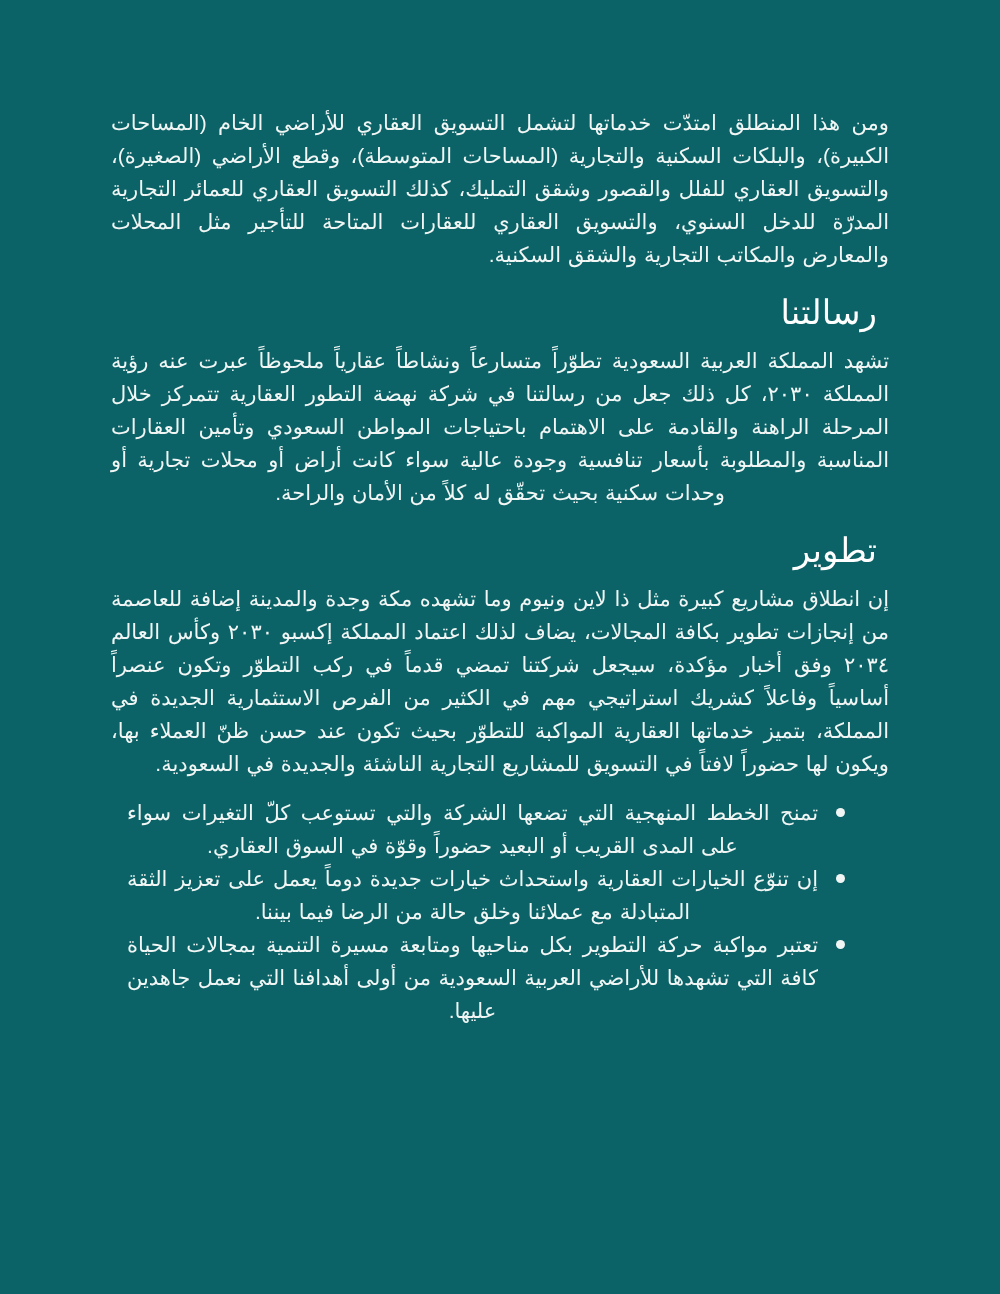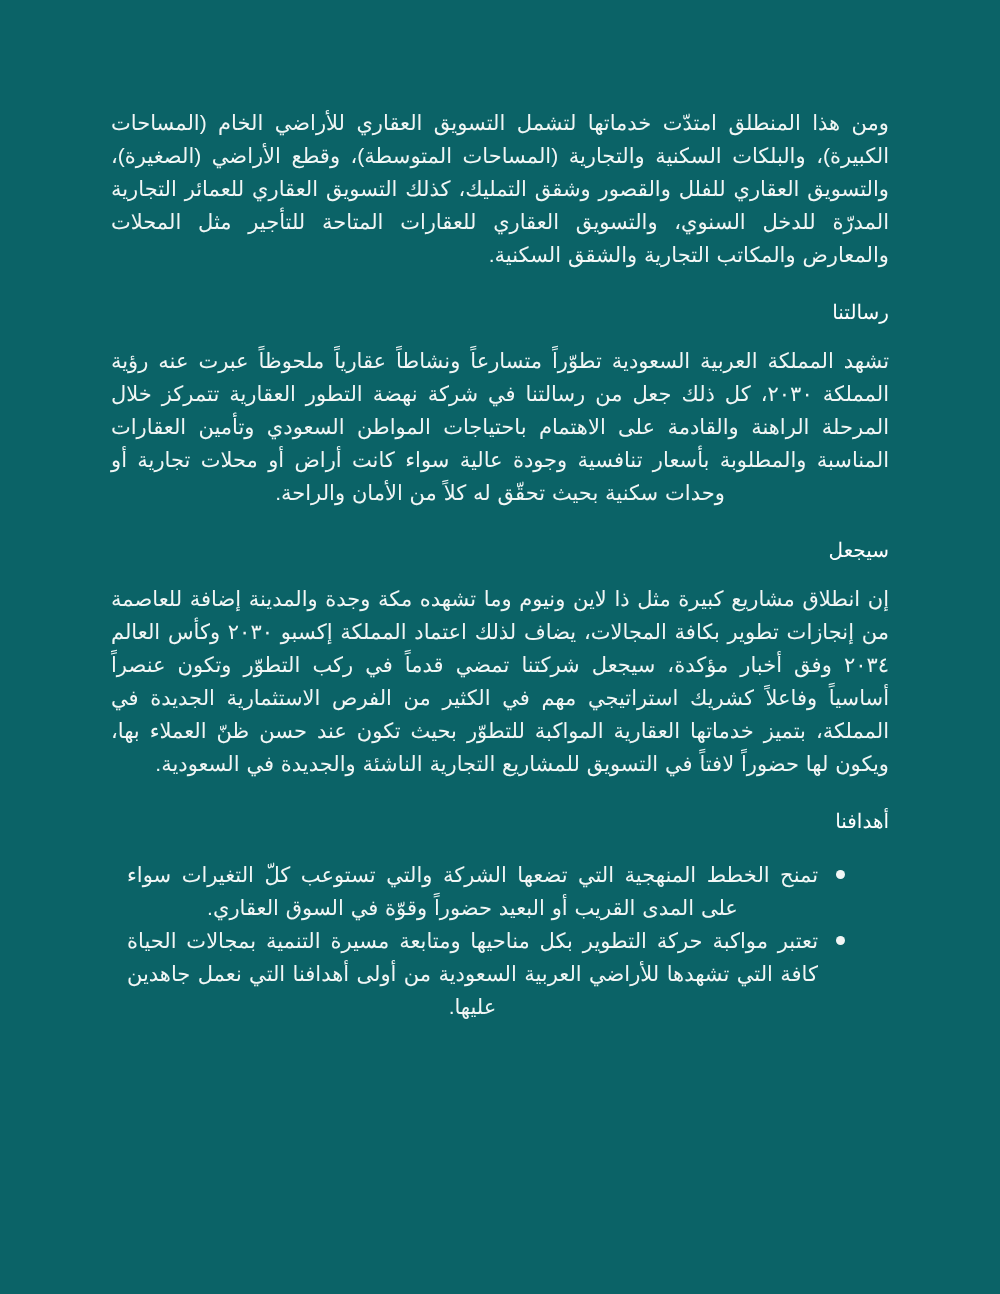--- a/index.html
+++ b/index.html
@@ -28,22 +28,22 @@
     line-height: 33px;
     color: var(--fg, #F1F6F5);
     text-align: justify;
     text-align-last: right;
     word-spacing: 1px;
   }
   .para.center-last {
     text-align-last: center;
   }
   .section-heading {
-    margin: 20px 0 11px;
-    font-size: 20px;
+    margin: 20px 12px 11px;
+    font-size: 34px;
     line-height: 42px;
     font-weight: 400;
     color: var(--hd, #FFFFFF);
     text-align: right;
   }
   .goals-list {
     list-style: none;
     margin: 16px;
     padding: 0;
   }
@@ -72,30 +72,33 @@
 
 <div class="page">
   <div class="content">
 
     <p class="para">ومن هذا المنطلق امتدّت خدماتها لتشمل التسويق العقاري للأراضي الخام (المساحات الكبيرة)، والبلكات السكنية والتجارية (المساحات المتوسطة)، وقطع الأراضي (الصغيرة)، والتسويق العقاري للفلل والقصور وشقق التمليك، كذلك التسويق العقاري للعمائر التجارية المدرّة للدخل السنوي، والتسويق العقاري للعقارات المتاحة للتأجير مثل المحلات والمعارض والمكاتب التجارية والشقق السكنية.</p>
 
     <h2 class="section-heading">رسالتنا</h2>
 
     <p class="para center-last">تشهد المملكة العربية السعودية تطوّراً متسارعاً ونشاطاً عقارياً ملحوظاً عبرت عنه رؤية المملكة ٢٠٣٠، كل ذلك جعل من رسالتنا في شركة نهضة التطور العقارية تتمركز خلال المرحلة الراهنة والقادمة على الاهتمام باحتياجات المواطن السعودي وتأمين العقارات المناسبة والمطلوبة بأسعار تنافسية وجودة عالية سواء كانت أراض أو محلات تجارية أو وحدات سكنية بحيث تحقّق له كلاً من الأمان والراحة.</p>
 
-    <h2 class="section-heading">سيجعل</h2>
+    <h2 class="section-heading">تطوير</h2>
 
     <p class="para">إن انطلاق مشاريع كبيرة مثل ذا لاين ونيوم وما تشهده مكة وجدة والمدينة إضافة للعاصمة من إنجازات تطوير بكافة المجالات، يضاف لذلك اعتماد المملكة إكسبو ٢٠٣٠ وكأس العالم ٢٠٣٤ وفق أخبار مؤكدة، سيجعل شركتنا تمضي قدماً في ركب التطوّر وتكون عنصراً أساسياً وفاعلاً كشريك استراتيجي مهم في الكثير من الفرص الاستثمارية الجديدة في المملكة، بتميز خدماتها العقارية المواكبة للتطوّر بحيث تكون عند حسن ظنّ العملاء بها، ويكون لها حضوراً لافتاً في التسويق للمشاريع التجارية الناشئة والجديدة في السعودية.</p>
 
-    <h2 class="section-heading">أهدافنا</h2>
 
     <ul class="goals-list">
       <li class="goal-item">
         <span class="bullet-dot"></span>
         <span>تمنح الخطط المنهجية التي تضعها الشركة والتي تستوعب كلّ التغيرات سواء على المدى القريب أو البعيد حضوراً وقوّة  في السوق العقاري.</span>
+      </li>
+      <li class="goal-item">
+        <span class="bullet-dot"></span>
+        <span>إن تنوّع الخيارات العقارية واستحداث خيارات جديدة دوماً يعمل على تعزيز الثقة المتبادلة مع عملائنا وخلق حالة من الرضا فيما بيننا.</span>
       </li>
       <li class="goal-item">
         <span class="bullet-dot"></span>
         <span>تعتبر مواكبة حركة التطوير بكل مناحيها ومتابعة مسيرة التنمية بمجالات الحياة كافة التي تشهدها للأراضي العربية السعودية من أولى أهدافنا التي نعمل جاهدين عليها.</span>
       </li>
     </ul>
 
   </div>
 </div>
 

